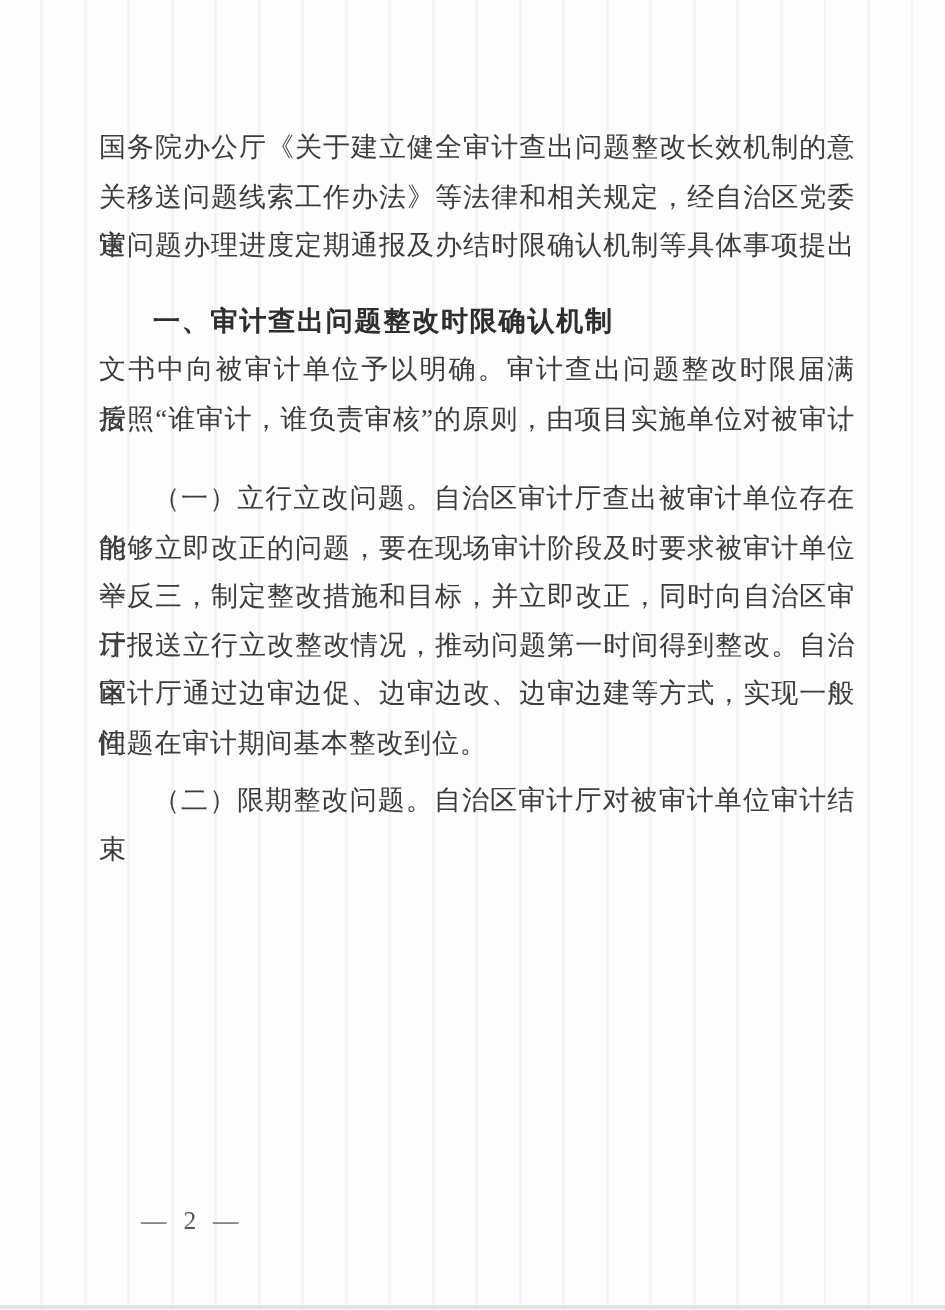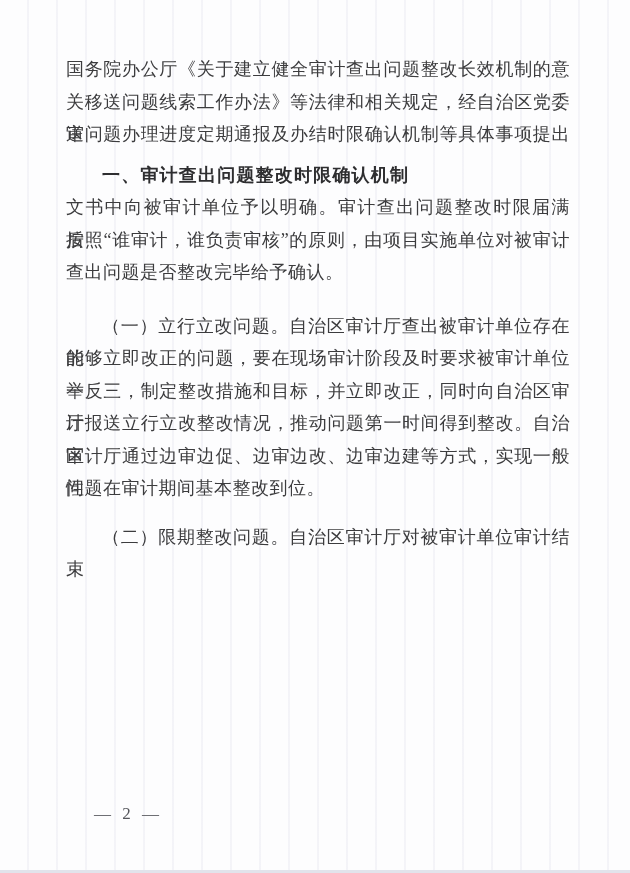--- a/index.html
+++ b/index.html
@@ -24,27 +24,27 @@
       rgba(238,238,244,0) 0px,
       rgba(238,238,244,0) 27px,
       rgba(236,236,243,0.55) 27px,
       rgba(236,236,243,0.55) 29px
     );
     pointer-events: none;
   }
   .doc-body {
     position: absolute;
     left: 66px;
-    top: 53px;
+    top: 82px;
     width: 504px;
   }
   .block { margin: 0; }
-  .block-heading { margin-top: 8px; }
+  .block-heading { margin-top: 18px; }
   .block:nth-child(4) { margin-top: 21px; }
-  .block:nth-child(5) { margin-top: 16px; }
+  .block:nth-child(5) { margin-top: 6px; }
   .line {
     font-size: 18px;
     line-height: 32.5px;
     height: 32.5px;
     color: var(--text-color, #3c3c3e);
     text-align: justify;
     letter-spacing: 0.5px;
   }
   .line.full {
     text-align-last: justify;
@@ -87,21 +87,20 @@
         <div class="line full">国务院办公厅《关于建立健全审计查出问题整改长效机制的意</div>
         <div class="line full">关移送问题线索工作办法》等法律和相关规定，经自治区党委审</div>
         <div class="line full">送问题办理进度定期通报及办结时限确认机制等具体事项提出</div>
       </div>
       <div class="block block-heading">
         <div class="line indent">一、审计查出问题整改时限确认机制</div>
       </div>
       <div class="block block-paragraph">
         <div class="line full">文书中向被审计单位予以明确。审计查出问题整改时限届满后，</div>
         <div class="line full">按照“谁审计，谁负责审核”的原则，由项目实施单位对被审计</div>
-        <div class="line">查出问题是否整改完毕给予确认。</div>
       </div>
       <div class="block block-paragraph">
         <div class="line indent full">（一）立行立改问题。自治区审计厅查出被审计单位存在的</div>
         <div class="line full">能够立即改正的问题，要在现场审计阶段及时要求被审计单位举</div>
         <div class="line full">一反三，制定整改措施和目标，并立即改正，同时向自治区审计</div>
         <div class="line full">厅报送立行立改整改情况，推动问题第一时间得到整改。自治区</div>
         <div class="line full">审计厅通过边审边促、边审边改、边审边建等方式，实现一般性</div>
         <div class="line">问题在审计期间基本整改到位。</div>
       </div>
       <div class="block block-paragraph">

